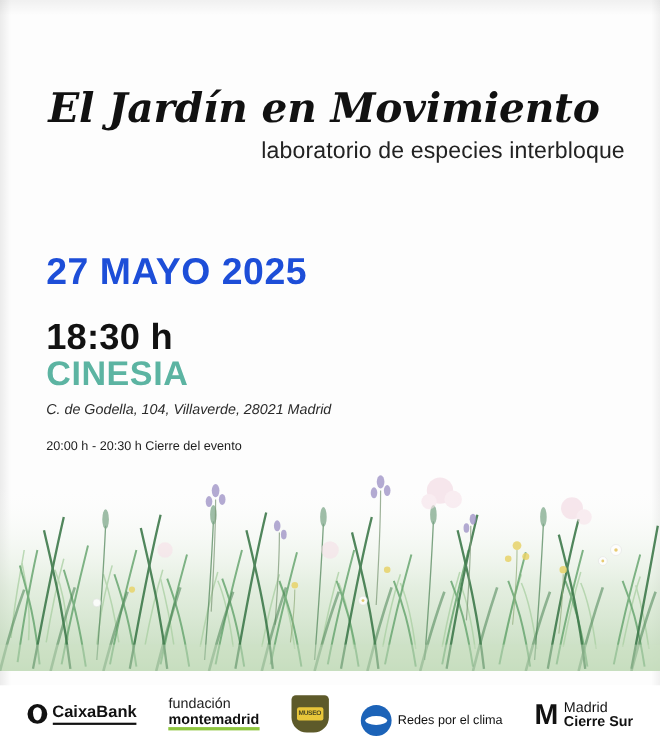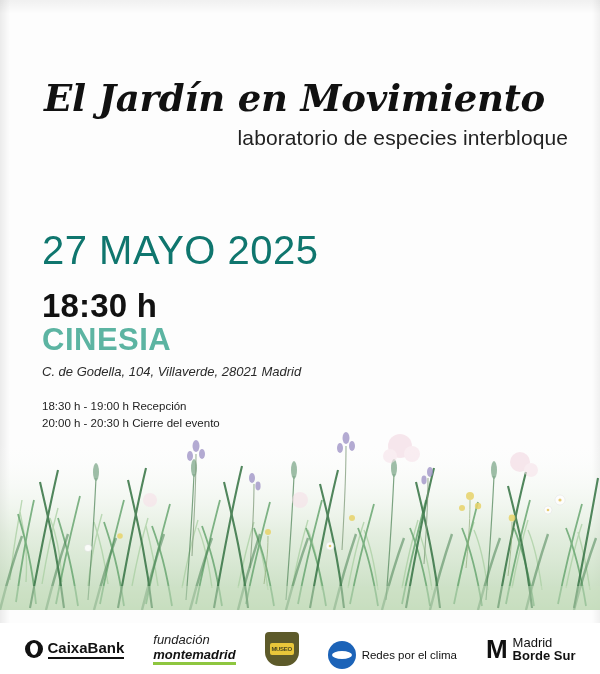--- a/index.html
+++ b/index.html
@@ -61,23 +61,23 @@
     font-family: "Liberation Sans", sans-serif;
     font-size: 21px;
     color: #222222;
     letter-spacing: 0.1px;
   }
 
   .date {
     position: absolute;
     left: 42px;
     top: 228px;
-    font-size: 40px;
-    font-weight: normal;
-    color: #0f766e;
+    font-size: 34px;
+    font-weight: bold;
+    color: #1d4ed8;
     letter-spacing: 0.5px;
   }
   .time {
     position: absolute;
     left: 42px;
     top: 287px;
     font-size: 33px;
     font-weight: bold;
     color: #111111;
     letter-spacing: 0.2px;
@@ -155,21 +155,20 @@
     content: "";
     position: absolute;
     left: 5px; top: 3px;
     width: 8px; height: 12px;
     background: #fff;
     border-radius: 50% 50% 50% 50%/ 40% 40% 60% 60%;
   }
   .logo-montemadrid {
     text-align: left;
     line-height: 14px;
-    font-style: italic;
   }
   .mm-top {
     font-size: 13px;
     color: #222;
   }
   .mm-bottom {
     font-size: 13px;
     font-weight: bold;
     color: #111;
     border-bottom: 3px solid #8ec63f;
@@ -237,21 +236,20 @@
 
   <div class="title">El Jardín en Movimiento</div>
   <div class="subtitle">laboratorio de especies interbloque</div>
 
   <div class="date">27 MAYO 2025</div>
   <div class="time">18:30 h</div>
   <div class="venue">CINESIA</div>
   <div class="address">C. de Godella, 104, Villaverde, 28021 Madrid</div>
 
   <div class="schedule">
-    <div>18:30 h - 19:00 h Recepción</div>
     <div>20:00 h - 20:30 h Cierre del evento</div>
   </div>
 
   <div class="meadow">
     <svg viewBox="0 0 600 260" xmlns="http://www.w3.org/2000/svg" aria-hidden="true">
       <defs>
         <linearGradient id="grassFade" x1="0" y1="0" x2="0" y2="1">
           <stop offset="0%" stop-color="#ffffff" stop-opacity="0"></stop>
           <stop offset="55%" stop-color="#cfe2c8" stop-opacity="0.55"></stop>
           <stop offset="100%" stop-color="#b7d4ae" stop-opacity="0.85"></stop>
@@ -448,18 +446,18 @@
 
     <div class="logo-clima">
       <span class="clima-mark"></span>
       <span class="clima-text">Redes por el clima</span>
     </div>
 
     <div class="logo-bordesur">
       <span class="bs-m">M</span>
       <span class="bs-lines">
         <div class="bs-l1">Madrid</div>
-        <div class="bs-l2">Borde Sur</div>
+        <div class="bs-l2">Cierre Sur</div>
       </span>
     </div>
 
   </div>
 </div>
 
 </body></html>

